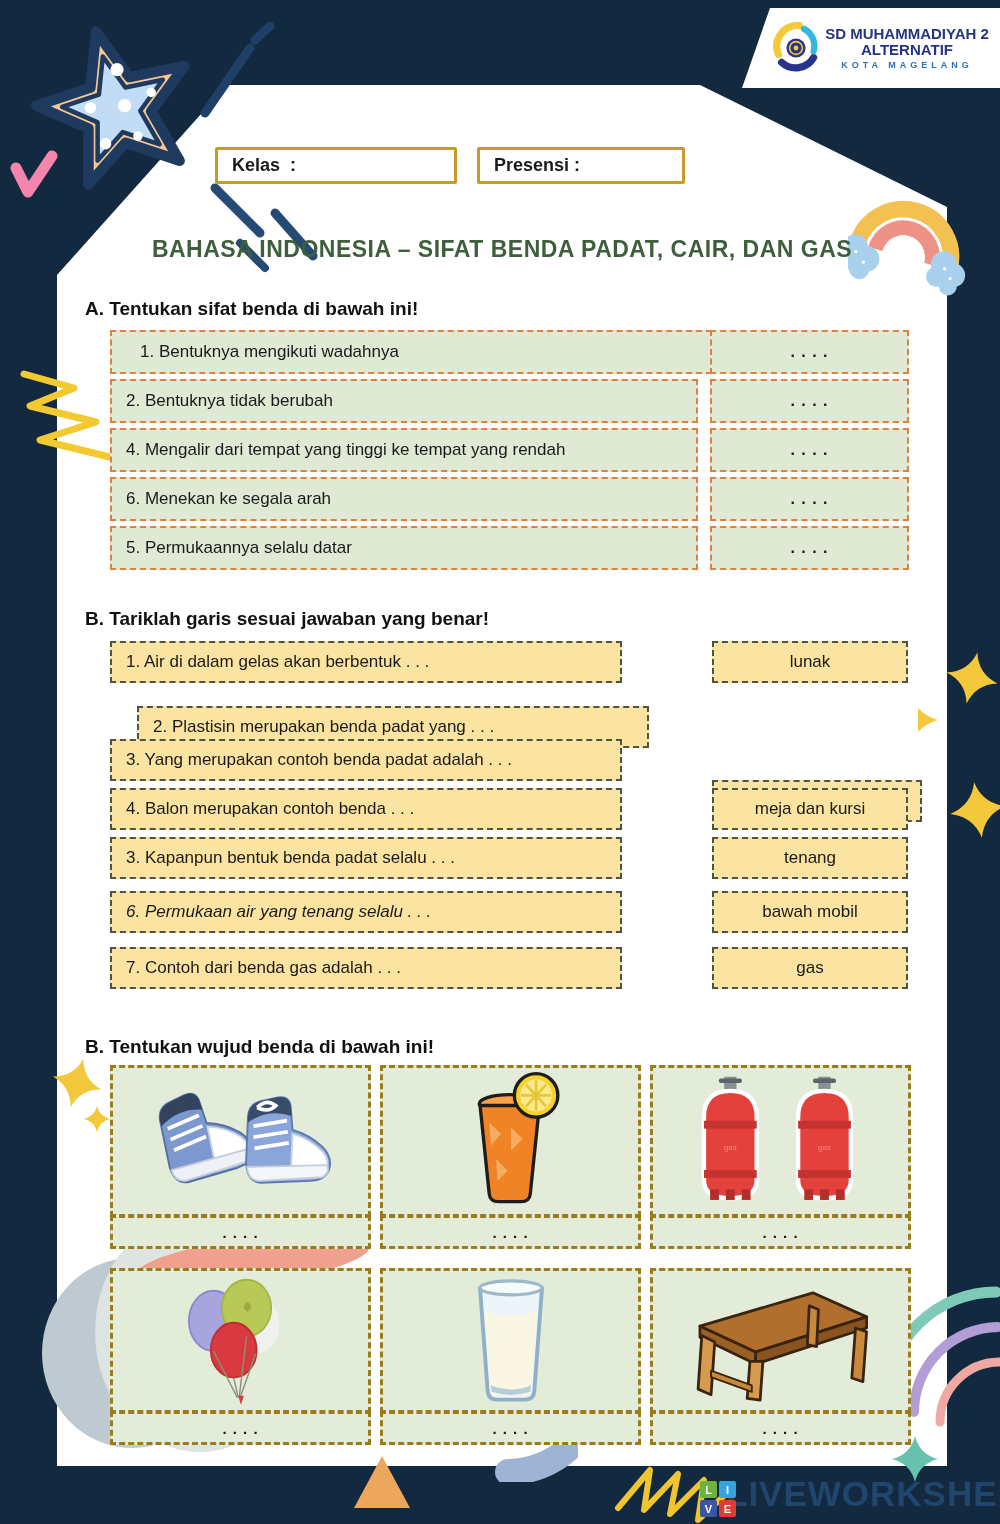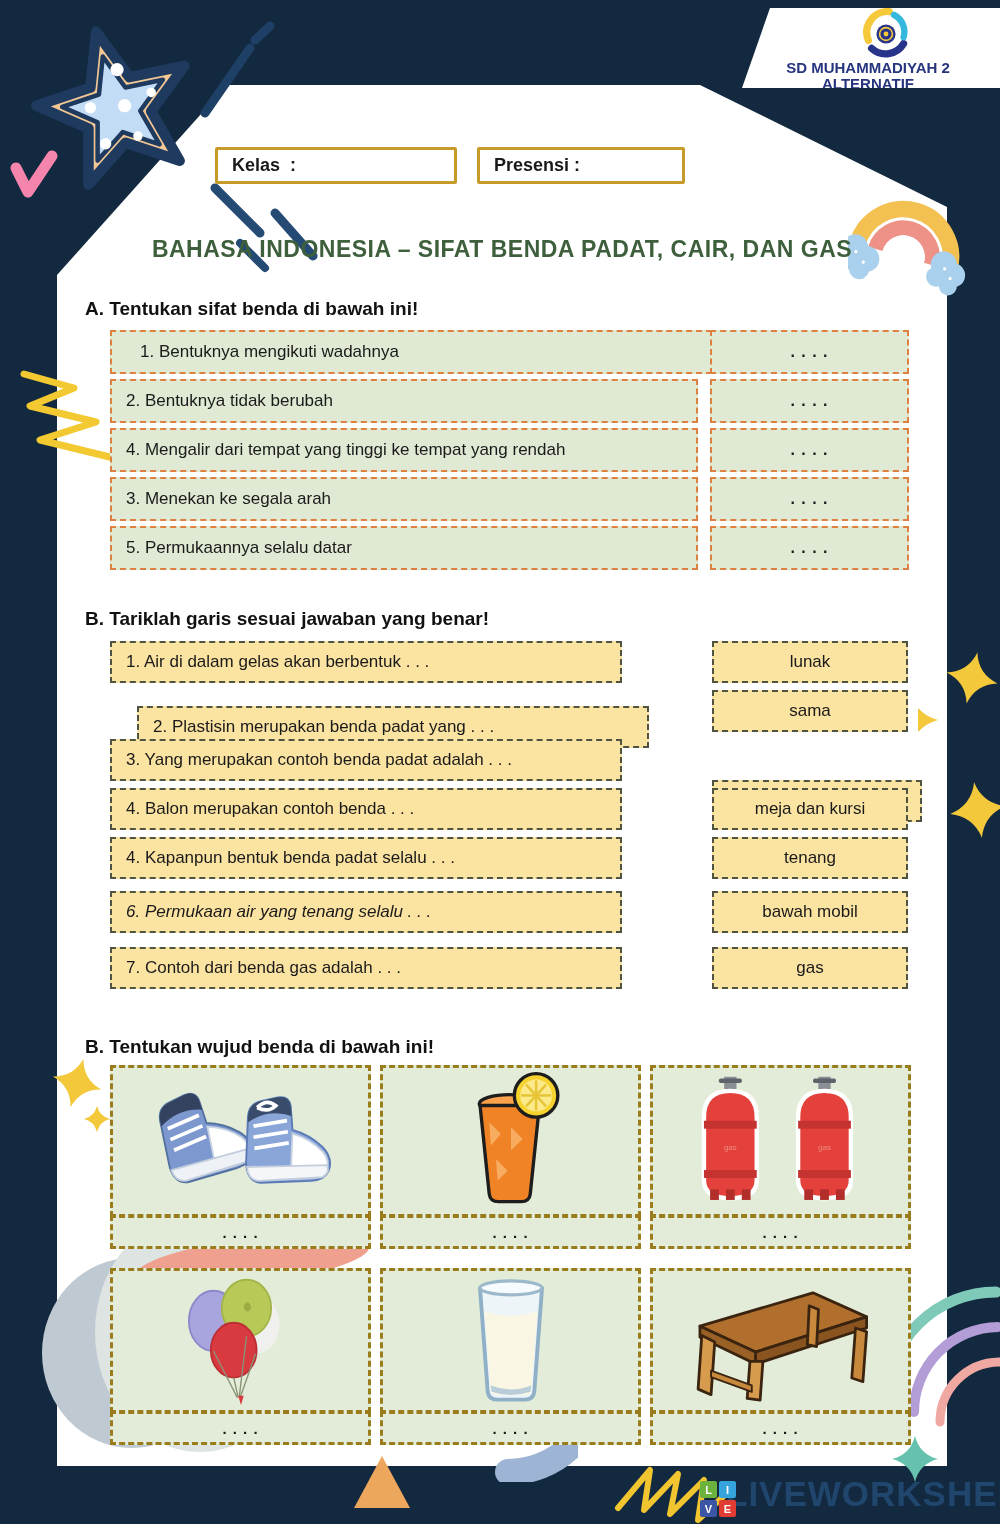--- a/index.html
+++ b/index.html
@@ -5,21 +5,21 @@
   html,body{margin:0;padding:0;background:#0d1f33;}
   .canvas{position:relative;width:1000px;height:1524px;background:#13293f;overflow:hidden;
           font-family:"Liberation Sans",sans-serif;color:#1a1a1a;}
   .page{position:absolute;left:57px;top:85px;width:890px;height:1381px;background:#ffffff;}
   .corner{position:absolute;background:#13293f;}
   .corner-tl{left:57px;top:85px;width:170px;height:190px;clip-path:polygon(0 0,100% 0,0 100%);}
   .corner-tr{left:700px;top:85px;width:247px;height:122px;clip-path:polygon(0 0,100% 0,100% 100%);}
 
   
   .banner{position:absolute;left:742px;top:8px;width:258px;height:80px;background:#fff;
-          clip-path:polygon(28px 0,100% 0,100% 100%,0 100%);display:flex;align-items:center;flex-direction:column;}
+          clip-path:polygon(28px 0,100% 0,100% 100%,0 100%);display:flex;align-items:center;}
   .banner .logo{margin-left:30px;flex:0 0 auto;}
   .banner-text{flex:1;text-align:center;line-height:1.05;padding-right:6px;}
   .banner-l1,.banner-l2{font-size:15px;font-weight:bold;color:#27357e;}
   .banner-l3{font-size:9px;font-weight:bold;color:#2e6fba;letter-spacing:4px;margin-top:3px;}
 
   
   .field{position:absolute;background:#fff;border:3px solid #c79b2a;border-radius:2px;
          display:flex;align-items:center;}
   .field-label{font-weight:bold;font-size:18px;padding-left:14px;white-space:pre;}
   .field input{flex:1;border:none;outline:none;font-size:17px;margin:0 8px;background:transparent;
@@ -180,21 +180,21 @@
   <div class="a-ans" style="top:330px;">. . . .</div>
   <div class="a-q" style="top:379px;">
       <span>2. Bentuknya tidak berubah</span>
     </div>
   <div class="a-ans" style="top:379px;">. . . .</div>
   <div class="a-q" style="top:428px;">
       <span>4. Mengalir dari tempat yang tinggi ke tempat yang rendah</span>
     </div>
   <div class="a-ans" style="top:428px;">. . . .</div>
   <div class="a-q" style="top:477px;">
-      <span>3. Menekan ke segala arah</span>
+      <span>6. Menekan ke segala arah</span>
     </div>
   <div class="a-ans" style="top:477px;">. . . .</div>
   <div class="a-q" style="top:526px;">
       <span>5. Permukaannya selalu datar</span>
     </div>
   <div class="a-ans" style="top:526px;">. . . .</div>
 
   <div class="sec-head" style="top:608px;">B. Tariklah garis sesuai jawaban yang benar!</div>
 
   <div class="b-q" style="top:641px;">
@@ -203,31 +203,30 @@
   <div class="b-q" style="top:706px;margin-left:27px;">
       <span>2. Plastisin merupakan benda padat yang . . .</span>
     </div>
   <div class="b-q" style="top:739px;">
       <span>3. Yang merupakan contoh benda padat adalah . . .</span>
     </div>
   <div class="b-q" style="top:788px;">
       <span>4. Balon merupakan contoh benda . . .</span>
     </div>
   <div class="b-q" style="top:837px;">
-      <span>4. Kapanpun bentuk benda padat selalu . . .</span>
+      <span>3. Kapanpun bentuk benda padat selalu . . .</span>
     </div>
   <div class="b-q" style="top:891px;font-style:italic;">
       <span>6. Permukaan air yang tenang selalu . . .</span>
     </div>
   <div class="b-q" style="top:947px;">
       <span>7. Contoh dari benda gas adalah . . .</span>
     </div>
 
   <div class="b-ans" style="top:641px;">lunak</div>
-  <div class="b-ans" style="top:690px;">sama</div>
   <div class="b-ans" style="top:780px;padding-left:14px;">gelas</div>
   <div class="b-ans" style="top:788px;">meja dan kursi</div>
   <div class="b-ans" style="top:837px;">tenang</div>
   <div class="b-ans" style="top:891px;">bawah mobil</div>
   <div class="b-ans" style="top:947px;">gas</div>
 
   <svg class="deco" style="left:946px;top:652px;" width="52" height="52" viewBox="0 0 60 60">
     <path d="M30 0 Q36 24 60 30 Q36 36 30 60 Q24 36 0 30 Q24 24 30 0 Z" fill="#f3c83b" transform="rotate(12 30 30)"></path>
   </svg>
   <svg class="deco" style="left:918px;top:690px;" width="20" height="60" viewBox="0 0 20 60">

